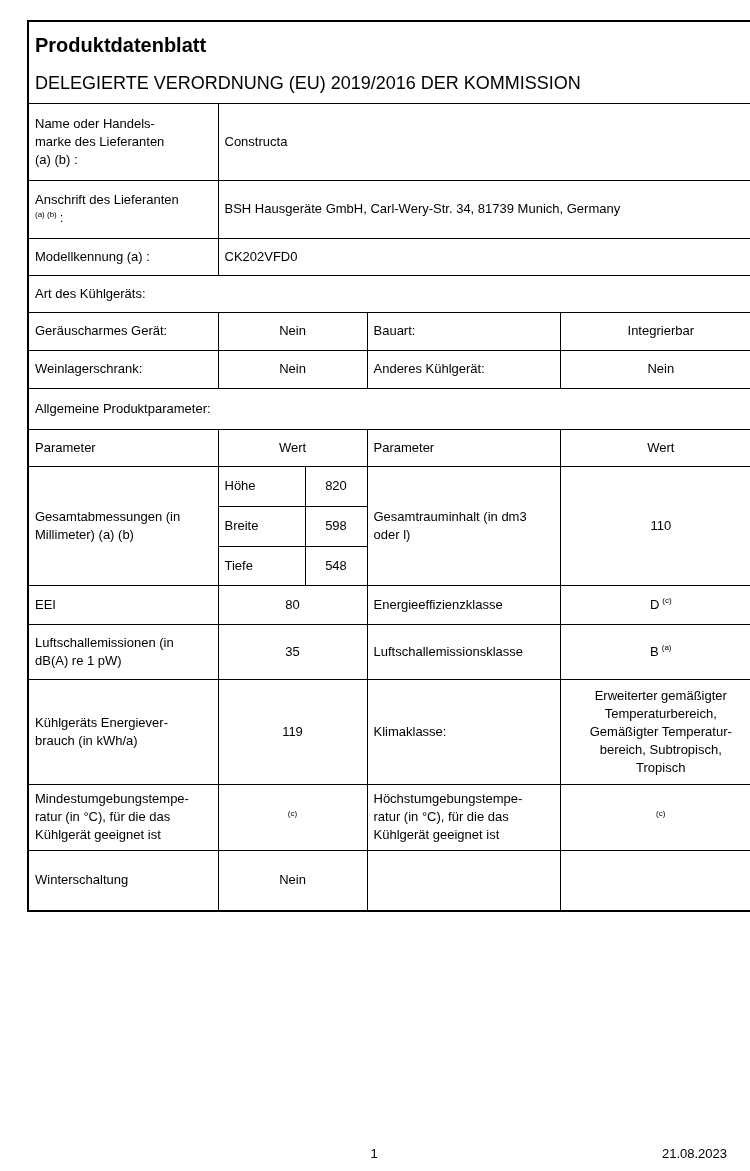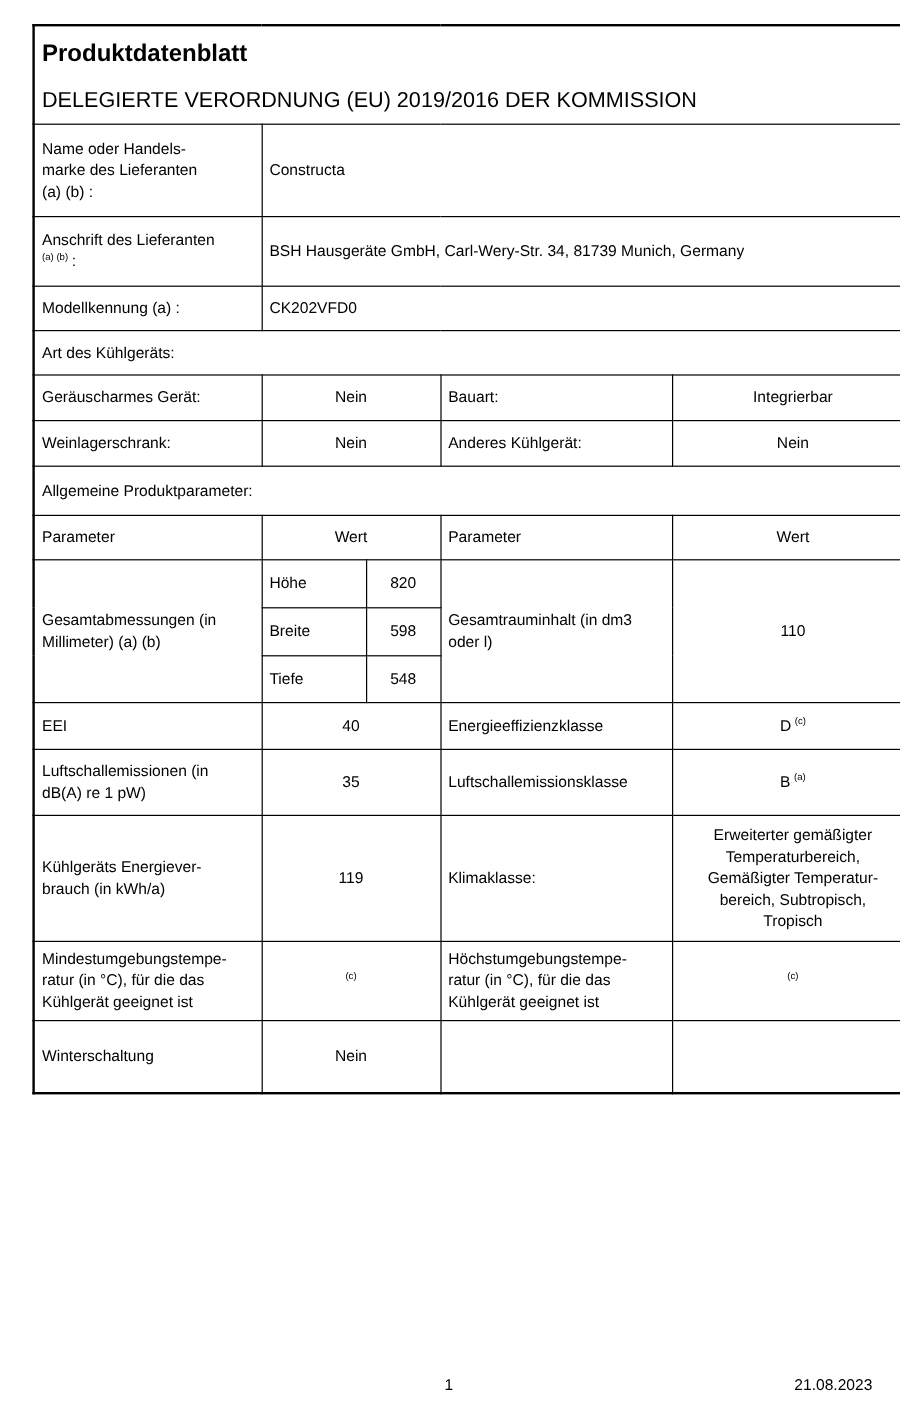--- a/index.html
+++ b/index.html
@@ -127,21 +127,21 @@
     <td>Breite</td>
     <td class="val">598</td>
   </tr>
   <tr style="height:39px">
     <td>Tiefe</td>
     <td class="val">548</td>
   </tr>
 
   <tr style="height:39px">
     <td>EEI</td>
-    <td colspan="2" class="val">40</td>
+    <td colspan="2" class="val">80</td>
     <td>Energieeffizienzklasse</td>
     <td class="val"><span>D</span><sup class="sup-gap">(c)</sup></td>
   </tr>
 
   <tr style="height:55px">
     <td class="pre">Luftschallemissionen (in
 dB(A) re 1 pW)</td>
     <td colspan="2" class="val">35</td>
     <td>Luftschallemissionsklasse</td>
     <td class="val"><span>B</span><sup class="sup-gap">(a)</sup></td>

